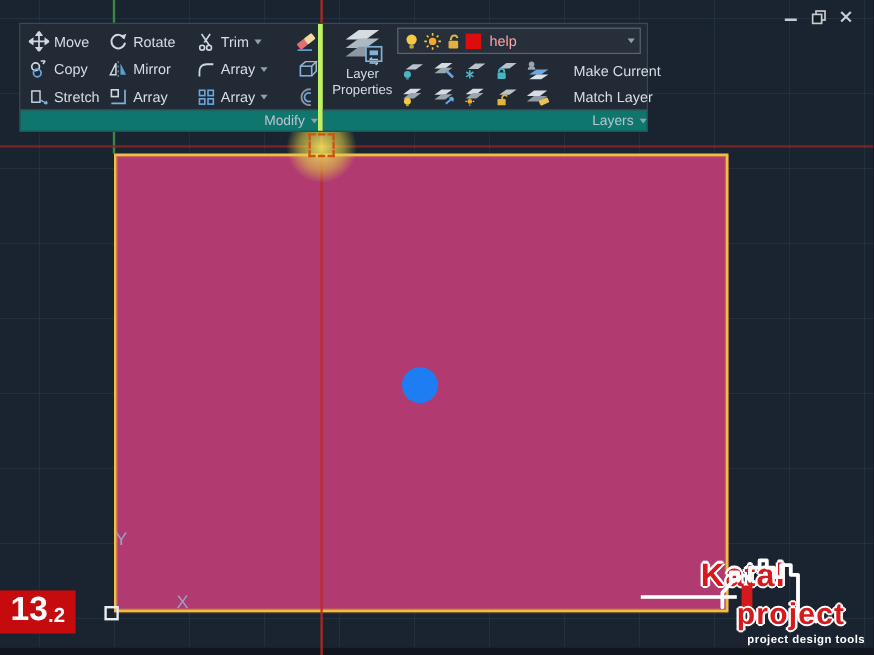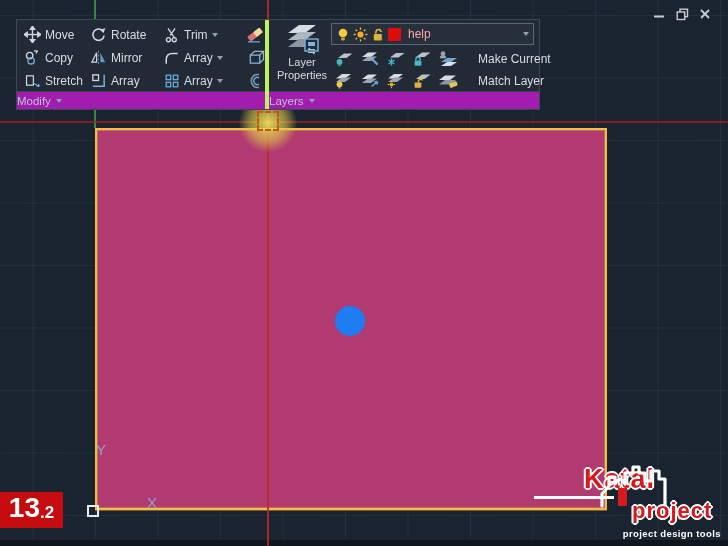--- a/index.html
+++ b/index.html
@@ -35,36 +35,36 @@
     display:flex;align-items:flex-end;justify-content:center;padding-bottom:6px;box-sizing:border-box;color:#fff;}
   #badge .main{font-size:28px;font-weight:bold;line-height:1;}
   #badge .sub{font-size:17px;font-weight:bold;line-height:1;padding-bottom:1px;}
 
   
   #logo{left:528px;top:458px;width:198px;height:86px;z-index:7;}
   .logo-red{color:#d6191c;font-weight:bold;letter-spacing:1px;
     text-shadow:-2px 0 #fff,2px 0 #fff,0 -2px #fff,0 2px #fff,-1px -1px #fff,1px -1px #fff,-1px 1px #fff,1px 1px #fff;padding-left:48px;}
   #logo-title{left:8px;top:6px;font-size:27px;}
   #logo-underline{left:6px;top:38px;width:80px;height:3px;background:#fff;}
-  #logo-subtitle{left:38px;top:40px;font-size:22px;margin-left:18px;}
+  #logo-subtitle{left:38px;top:40px;font-size:25px;}
   #logo-building{left:72px;top:2px;}
   #logo-tagline{left:88px;top:70px;width:105px;text-align:right;color:#fff;font-size:9.5px;font-weight:bold;letter-spacing:.4px;}
 
   
   #win-controls{right:16px;top:6px;z-index:9;display:flex;gap:9px;align-items:center;height:16px;}
   #win-controls .wc{width:14px;height:14px;display:flex;align-items:center;justify-content:center;cursor:pointer;}
 
   
   #ribbon{left:16px;top:19px;width:524px;height:91px;z-index:9;display:flex;
     background:#222b35;border:1px solid #3d4752;box-sizing:border-box;}
   .panel{position:relative;height:100%;box-sizing:border-box;}
   #panel-modify{width:252px;border-right:4px solid #bef264;}
   #panel-layers{width:270px;}
-  .panel-label{position:absolute;left:0;bottom:0;width:100%;height:17px;background:#a21caf;
-    border-top:1px solid #39434f;display:flex;align-items:center;justify-content:flex-start;gap:5px;
+  .panel-label{position:absolute;left:0;bottom:0;width:100%;height:17px;background:#0f766e;
+    border-top:1px solid #39434f;display:flex;align-items:center;justify-content:flex-end;gap:5px;
     color:#bac4d0;font-size:11.5px;cursor:pointer;}
   .tri{width:0;height:0;border-left:3.5px solid transparent;border-right:3.5px solid transparent;border-top:4.5px solid #93a0ae;}
   .tri.sm{border-left-width:3px;border-right-width:3px;border-top-width:4px;}
 
   #modify-grid{position:absolute;left:7px;top:3px;display:grid;
     grid-template-columns:66px 74px 78px 26px;grid-auto-rows:23px;align-items:center;}
   .tool-btn{display:flex;align-items:center;gap:4px;color:#d6dde4;font-size:12px;cursor:pointer;white-space:nowrap;}
   .icon-btn{display:flex;align-items:center;justify-content:center;cursor:pointer;}
 
   #layerprops-btn{position:absolute;left:4px;top:2px;width:58px;height:70px;display:flex;flex-direction:column;

